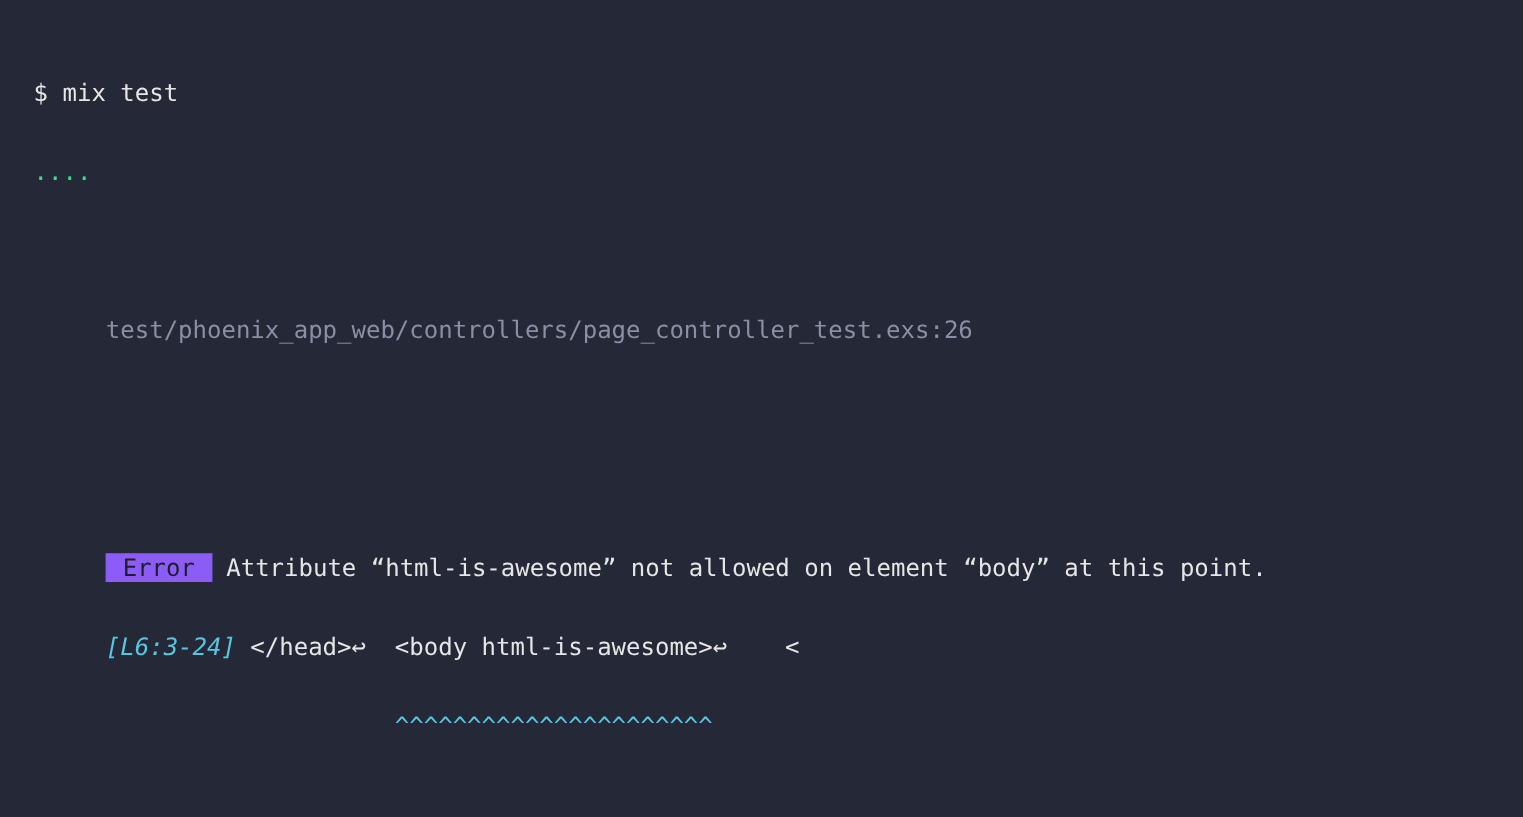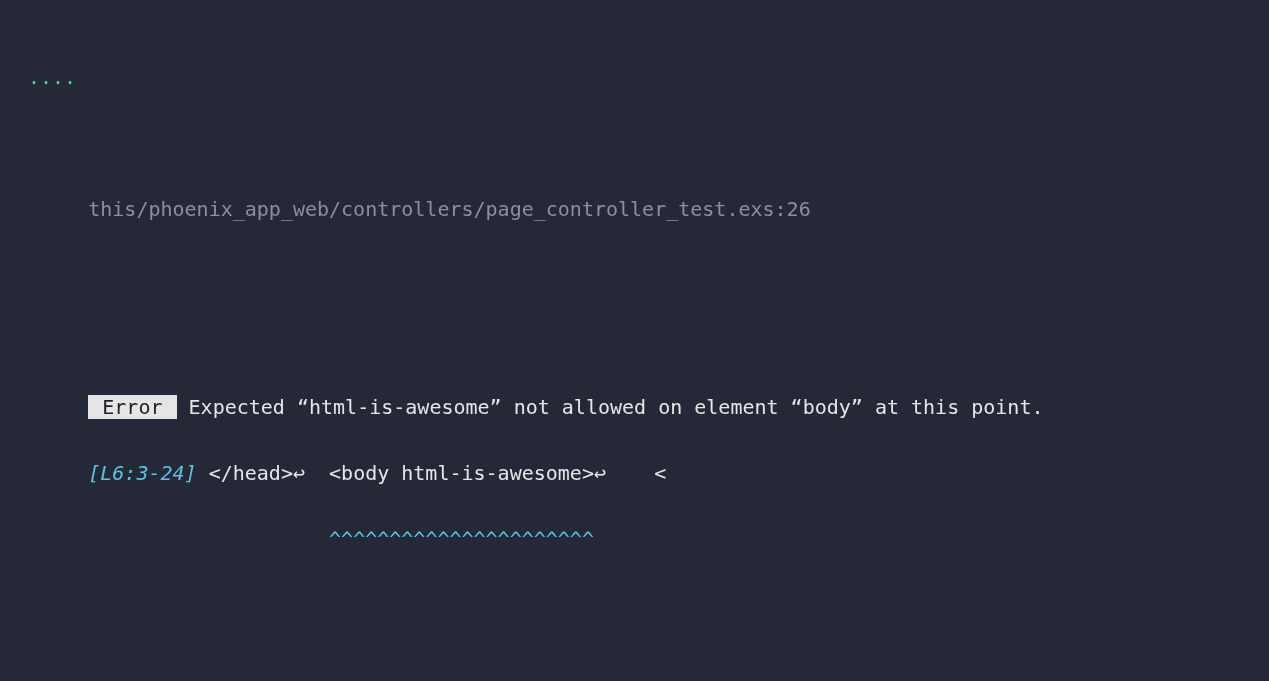--- a/index.html
+++ b/index.html
@@ -20,36 +20,37 @@
   }
   .cmd-dollar { color: #e6e6e6; }
   .cmd-text { color: #e6e6e6; }
   .dots { color: #48d597; letter-spacing: 0; }
   .default { color: #e6e6e6; }
   .dim { color: #8b8fa3; }
   .red { color: #f05d5d; }
   .cyan { color: #56c7e0; font-style: italic; }
   .caret-line { color: #56c7e0; }
   .badge-error {
-    background: #e5e5e5;
+    background: #8b5cf6;
     color: #1e1e2a;
     padding: 0 2px;
   }
   .row { display: block; }
 </style>
 </head>
 <body>
 
 <div class="terminal">
+<span class="row"><span class="cmd-dollar">$ </span><span class="cmd-text">mix test</span></span>
 <span class="row dots">....</span>
 <span class="row"> </span>
-<span class="row"><span>     </span><span class="dim">this/phoenix_app_web/controllers/page_controller_test.exs:26</span></span>
+<span class="row"><span>     </span><span class="dim">test/phoenix_app_web/controllers/page_controller_test.exs:26</span></span>
 <span class="row"><span>     </span></span>
 <span class="row"> </span>
-<span class="row"><span>     </span><span class="badge-error"> Error </span><span class="default"> Expected “html-is-awesome” not allowed on element “body” at this point.</span></span>
+<span class="row"><span>     </span><span class="badge-error"> Error </span><span class="default"> Attribute “html-is-awesome” not allowed on element “body” at this point.</span></span>
 <span class="row"><span>     </span><span class="cyan">[L6:3-24]</span><span class="default"> &lt;/head&gt;↩  &lt;body html-is-awesome&gt;↩    &lt;</span></span>
 <span class="row"><span>     </span><span class="default">                    </span><span class="caret-line">^^^^^^^^^^^^^^^^^^^^^^</span></span>
 
 
 
 
 
 
 
 

